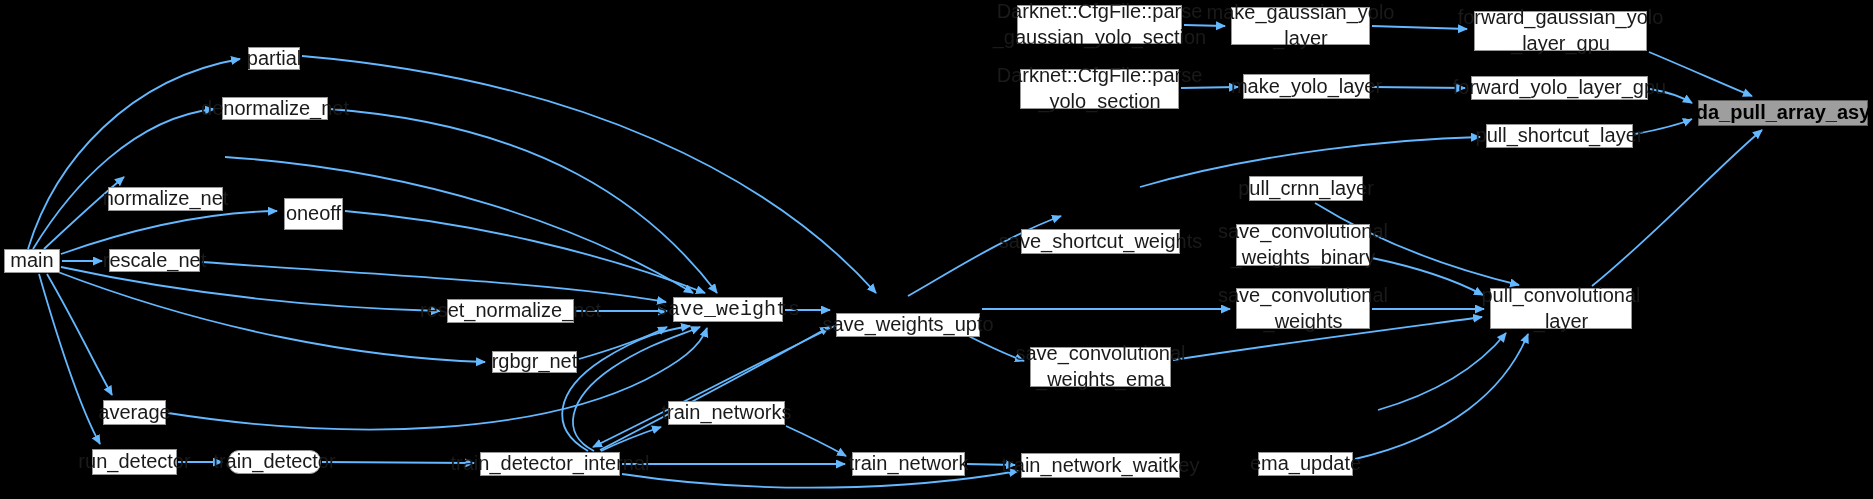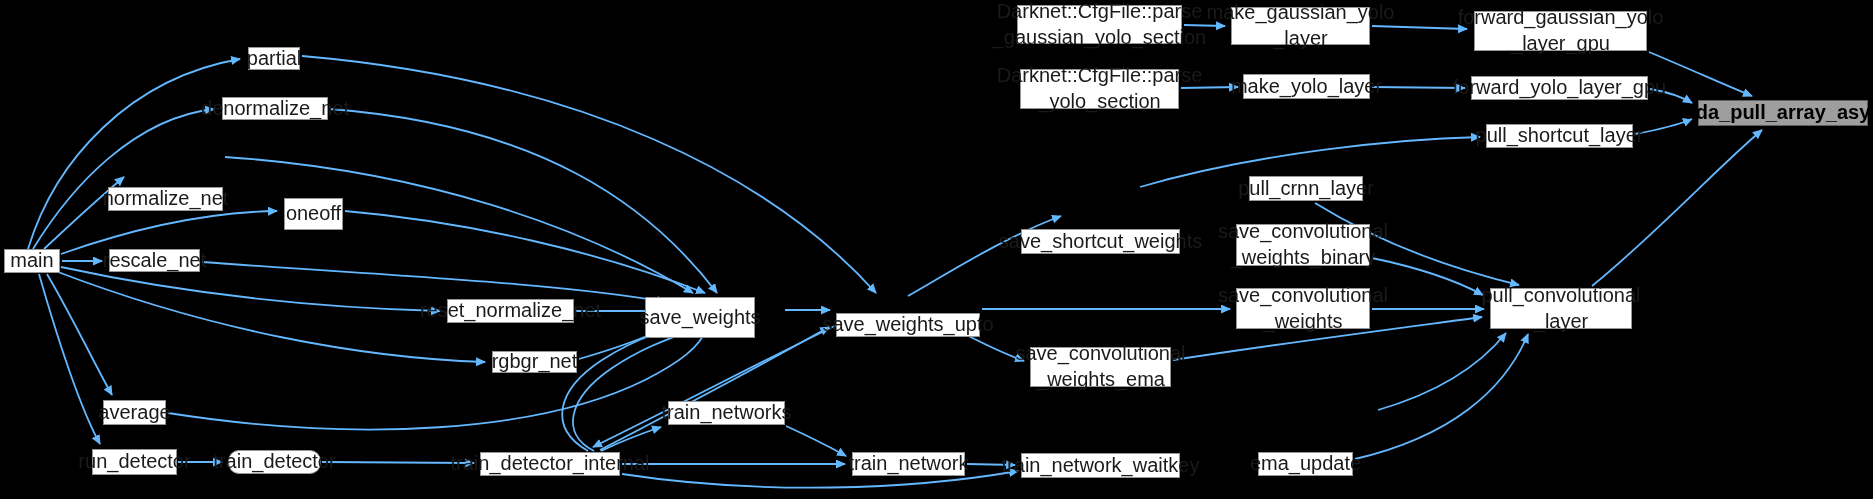--- a/index.html
+++ b/index.html
@@ -101,21 +101,21 @@
   <div class="node" style="left:109px;top:249px;width:91px;height:23px;">rescale_net</div>
   <div class="node" style="left:447px;top:299px;width:127px;height:24px;">reset_normalize_net</div>
   <div class="node" style="left:492px;top:351px;width:85px;height:22px;">rgbgr_net</div>
   <div class="node" style="left:103px;top:400px;width:63px;height:25px;">average</div>
   <div class="node" style="left:92px;top:449px;width:85px;height:26px;">run_detector</div>
   <div class="node" style="left:228px;top:450px;width:93px;height:24px;border-radius:11px;">train_detector</div>
   <div class="node" style="left:480px;top:452px;width:140px;height:24px;">train_detector_internal</div>
   <div class="node" style="left:668px;top:401px;width:117px;height:24px;">train_networks</div>
   <div class="node" style="left:852px;top:452px;width:113px;height:24px;">train_network</div>
   <div class="node" style="left:1021px;top:453px;width:159px;height:25px;">train_network_waitkey</div>
-  <div class="node" style="left:645px;top:297px;width:110px;height:41px;">save_weights</div>
+  <div class="node" style="left:673px;top:297px;width:110px;height:25px;font-family:Liberation Mono, monospace;">save_weights</div>
   <div class="node" style="left:836px;top:297px;width:144px;height:24px;margin-top:16px;">save_weights_upto</div>
   <div class="node" style="left:1021px;top:188px;width:159px;height:25px;margin-top:41px;">save_shortcut_weights</div>
   <div class="node" style="left:1236px;top:288px;width:134px;height:41px;">save_convolutional
 _weights</div>
   <div class="node" style="left:1236px;top:224px;width:134px;height:42px;">save_convolutional
 _weights_binary</div>
   <div class="node" style="left:1030px;top:347px;width:141px;height:40px;">save_convolutional
 _weights_ema</div>
   <div class="node" style="left:1249px;top:176px;width:114px;height:25px;">pull_crnn_layer</div>
   <div class="node" style="left:1258px;top:452px;width:95px;height:24px;">ema_update</div>

